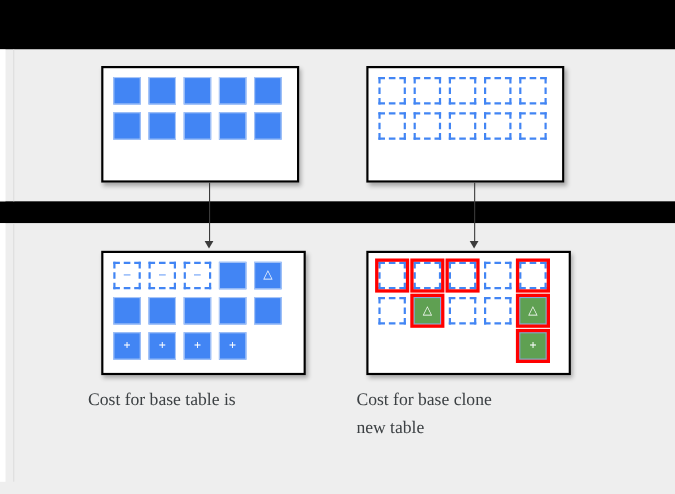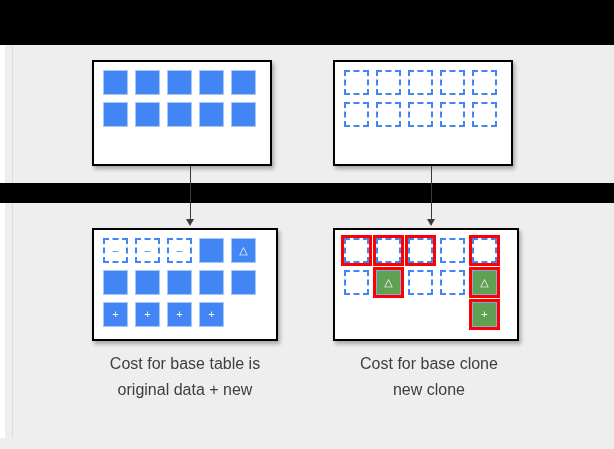--- a/index.html
+++ b/index.html
@@ -49,25 +49,24 @@
   .arrow-head{
     position:absolute;width:0;height:0;
     border-left:4px solid transparent;
     border-right:4px solid transparent;
     border-top:7px solid #3b3b3b;
   }
 
   
   .caption{
     position:absolute;
-    text-align:center;
     color:#3c4043;
     font-size:16px;
     line-height:26px;
-    font-family:Liberation Sans, sans-serif;
+    font-family:Liberation Serif, serif;
   }
 </style>
 </head>
 <body>
 
 <div id="stage">
 
   <div class="band-black" style="left:0;top:0;width:614px;height:45px;"></div>
   <div class="panel" style="left:0;top:45px;width:614px;height:138px;"></div>
   <div class="band-black" style="left:0;top:183px;width:614px;height:20px;"></div>
@@ -192,21 +191,20 @@
           <div class="cell blank"></div>
           <div class="cell green hl">
             <span class="glyph">+</span>
           </div>
         </div>
       </div>
   </div>
 
   <div class="caption" style="left:80px;top:351px;width:210px;">
     <div>Cost for base table is</div>
-    <div>original data + new</div>
   </div>
 
   <div class="caption" style="left:324px;top:351px;width:210px;">
     <div>Cost for base clone</div>
-    <div>new clone</div>
+    <div>new table</div>
   </div>
 
 </div>
 
 </body></html>

